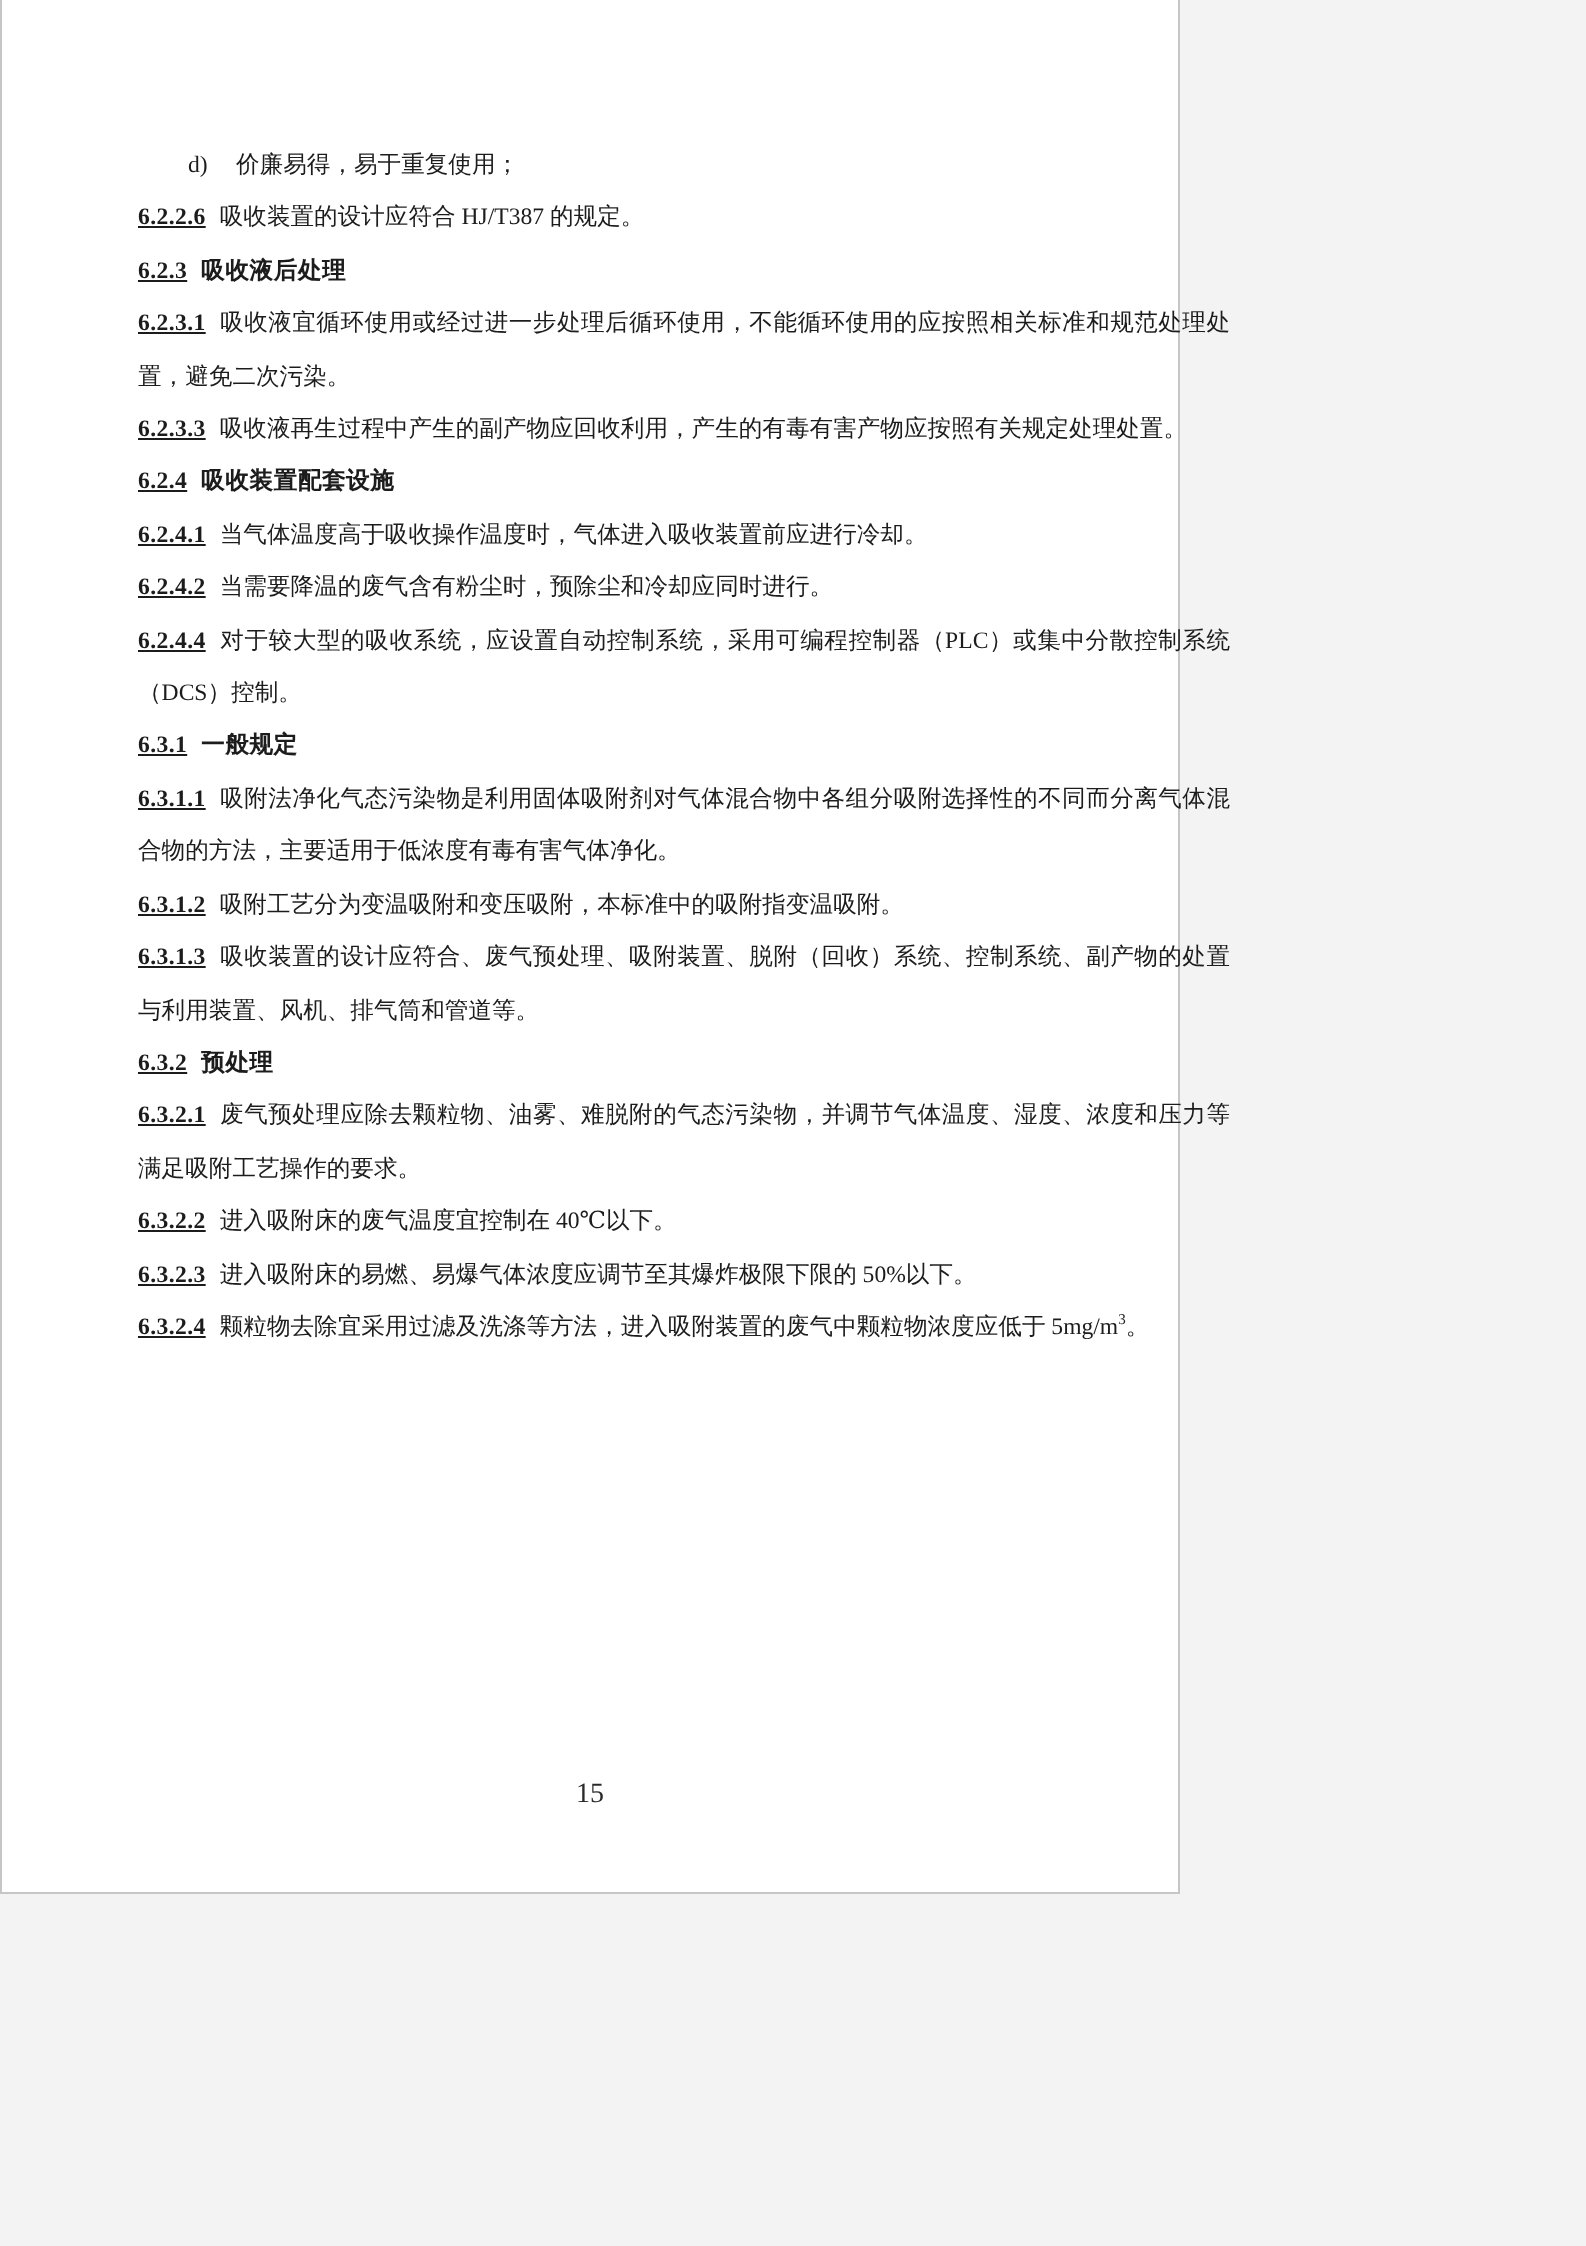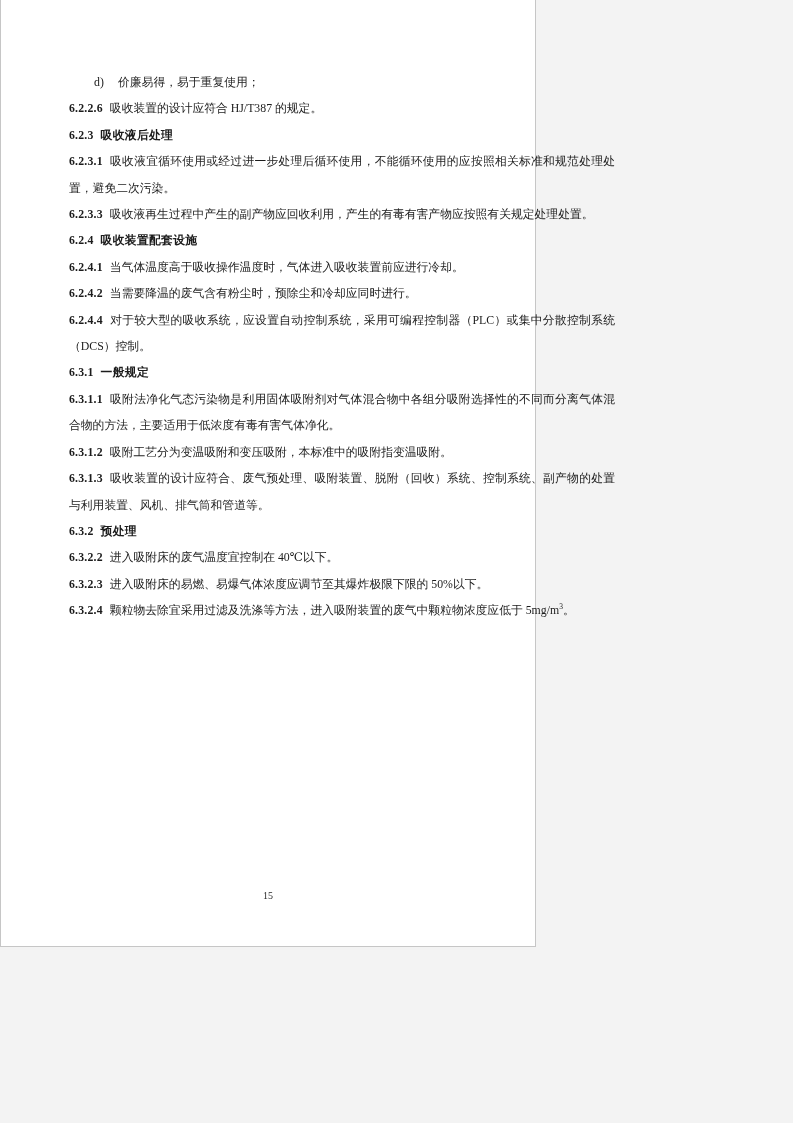--- a/index.html
+++ b/index.html
@@ -8,21 +8,21 @@
     width: 793px;
     height: 1123px;
     background: #f3f3f3;
     font-family: "Liberation Serif", "DejaVu Serif", serif;
     overflow: hidden;
   }
   .paper {
     position: absolute;
     left: 0;
     top: -1px;
-    width: 536px;
+    width: 590px;
     height: 948px;
     box-sizing: border-box;
     background: #ffffff;
     border: 1px solid #c6c6c6;
     border-top: none;
   }
   .content {
     position: absolute;
     left: 68px;
     top: 70px;
@@ -35,35 +35,36 @@
     line-height: 26.4px;
   }
   .clause { text-align: justify; }
   .li-item { padding-left: 25px; text-align: justify; }
   .li-label { display: inline-block; min-width: 14px; margin-right: 10px; }
   .num {
     font-weight: bold;
     margin-right: 7px;
     letter-spacing: 0.2px;
     white-space: nowrap;
+    text-decoration: underline;
   }
   .sec-heading { font-weight: bold; }
   .sec-heading .txt { letter-spacing: 0.3px; }
   sup {
     font-size: 7.5px;
     line-height: 0;
     vertical-align: super;
   }
   .footer {
     position: absolute;
     top: 891px;
     left: 0;
     width: 100%;
     text-align: center;
-    font-size: 10px;
+    font-size: 14px;
     color: #2a2a2a;
   }
 </style>
 </head>
 <body>
 
 <div class="paper">
   <div class="content">
 
     <p class="li-item"><span class="li-label">d)</span><span>价廉易得，易于重复使用；</span></p>
@@ -91,20 +92,21 @@
     <p class="sec-heading"><b class="num">6.3.1</b><span class="txt">一般规定</span></p>
 
     <p class="clause"><b class="num">6.3.1.1</b><span class="txt">吸附法净化气态污染物是利用固体吸附剂对气体混合物中各组分吸附选择性的不同而分离气体混合物的方法，主要适用于低浓度有毒有害气体净化。</span></p>
 
     <p class="clause"><b class="num">6.3.1.2</b><span class="txt">吸附工艺分为变温吸附和变压吸附，本标准中的吸附指变温吸附。</span></p>
 
     <p class="clause"><b class="num">6.3.1.3</b><span class="txt">吸收装置的设计应符合、废气预处理、吸附装置、脱附（回收）系统、控制系统、副产物的处置与利用装置、风机、排气筒和管道等。</span></p>
 
     <p class="sec-heading"><b class="num">6.3.2</b><span class="txt">预处理</span></p>
 
+    <p class="clause"><b class="num">6.3.2.1</b><span class="txt">废气预处理应除去颗粒物、油雾、难脱附的气态污染物，并调节气体温度、湿度、浓度和压力等满足吸附工艺操作的要求。</span></p>
 
     <p class="clause"><b class="num">6.3.2.2</b><span class="txt">进入吸附床的废气温度宜控制在 40℃以下。</span></p>
 
     <p class="clause"><b class="num">6.3.2.3</b><span class="txt">进入吸附床的易燃、易爆气体浓度应调节至其爆炸极限下限的 50%以下。</span></p>
 
     <p class="clause"><b class="num">6.3.2.4</b><span class="txt">颗粒物去除宜采用过滤及洗涤等方法，进入吸附装置的废气中颗粒物浓度应低于 5mg/m</span><sup>3</sup><span class="txt">。</span></p>
 
   </div>
 
   <div class="footer">15</div>

